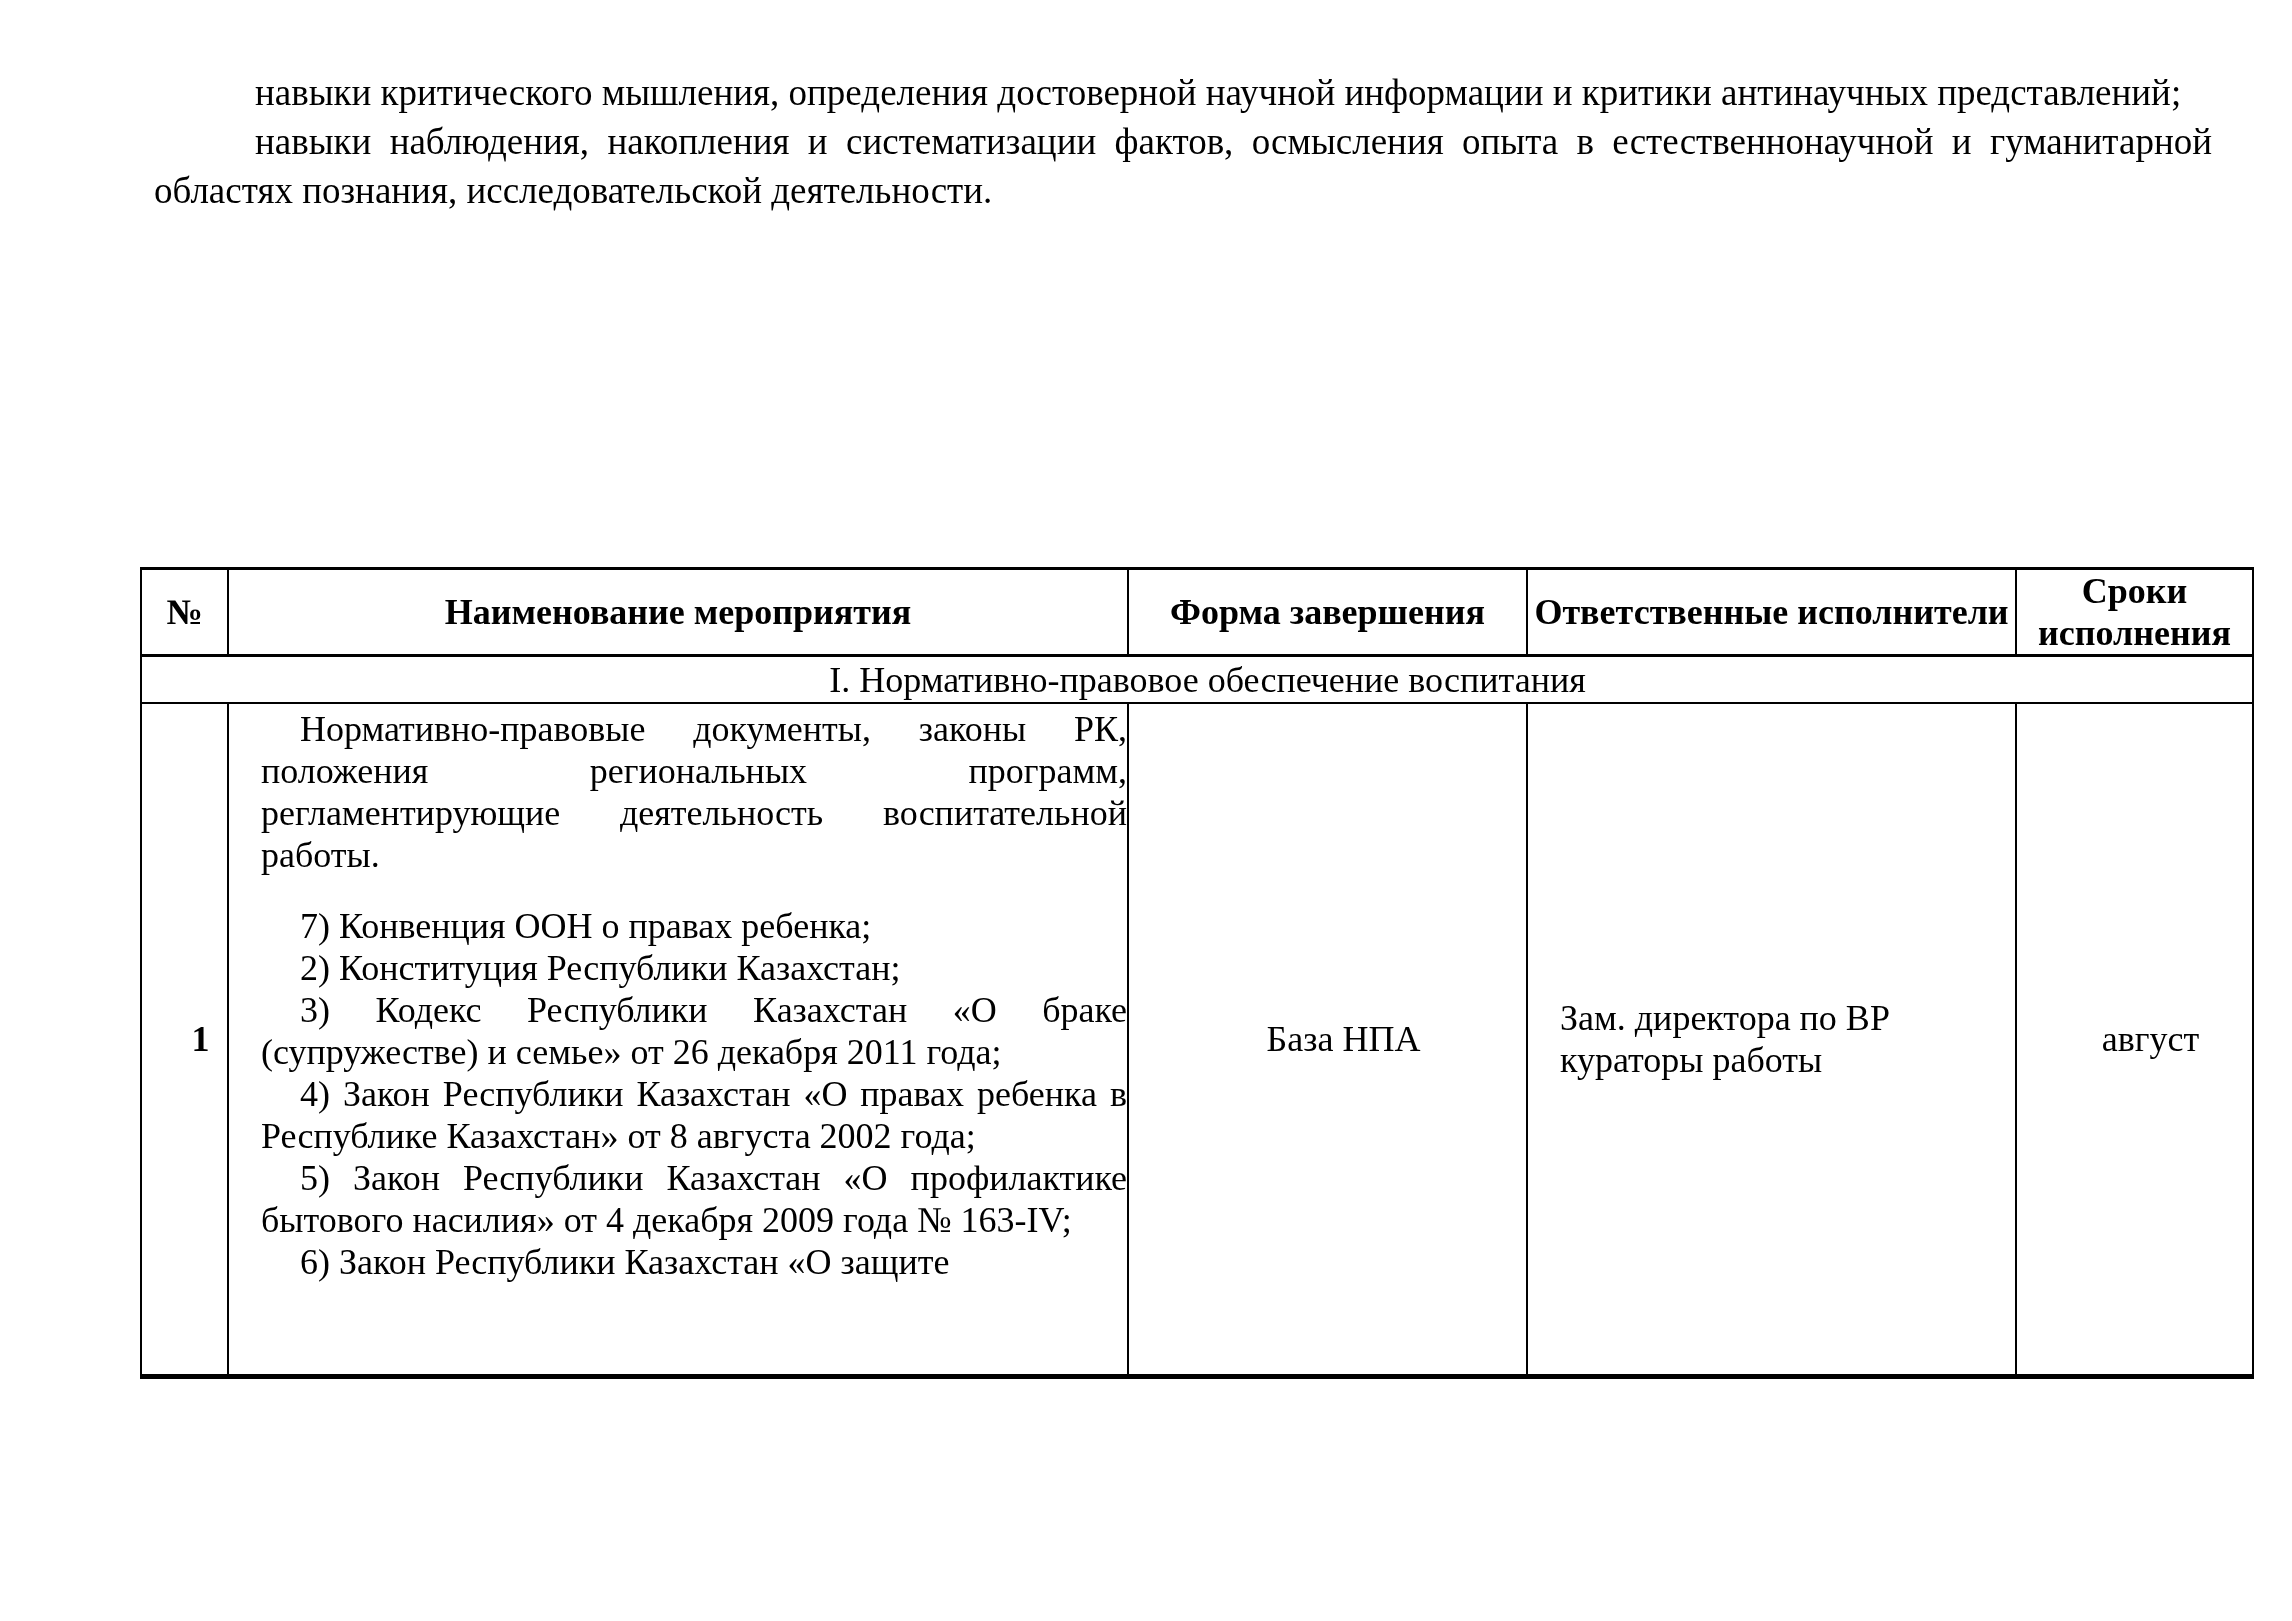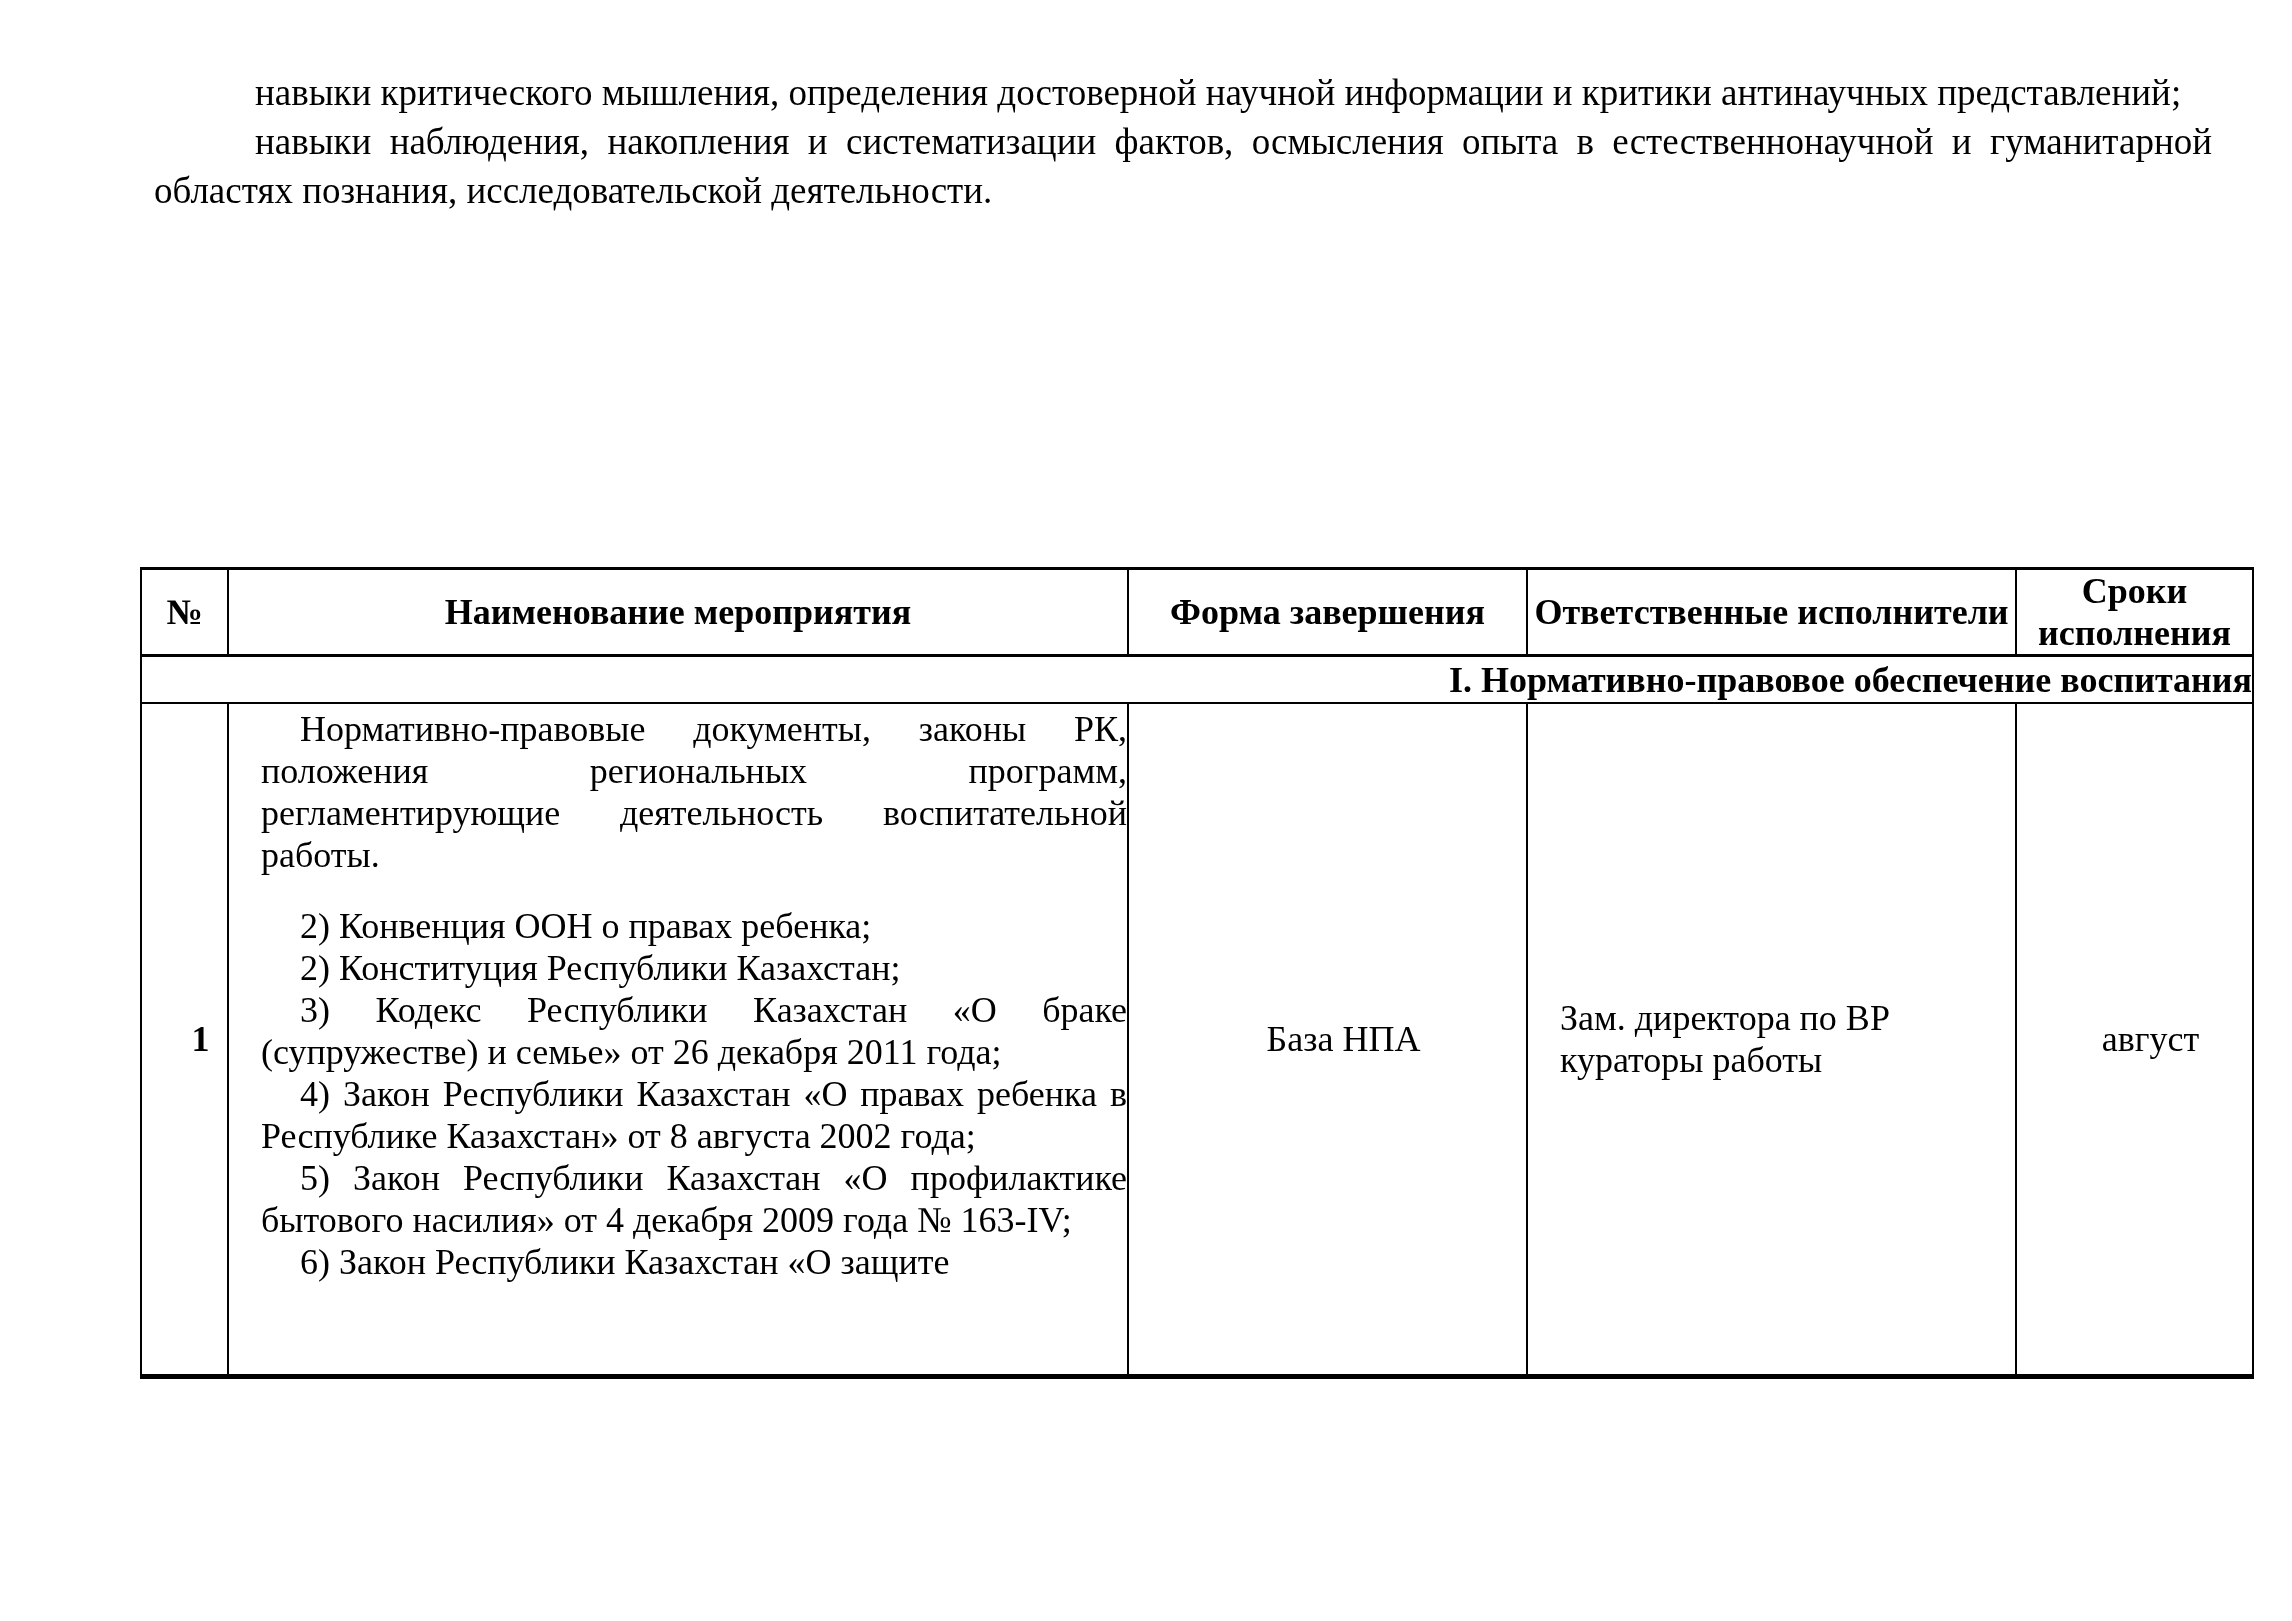--- a/index.html
+++ b/index.html
@@ -60,22 +60,22 @@
   }
   tr.header-row th {
     height: 80px;
     font-weight: bold;
     text-align: center;
     vertical-align: middle;
     border-bottom-width: 3.9px;
   }
   tr.section-row td {
     height: 45px;
-    font-weight: bold;
-    text-align: right;
+    font-weight: normal;
+    text-align: center;
     vertical-align: middle;
     border-bottom-width: 2.9px;
     padding-left: 21px;
   }
   tr.body-row td {
     height: 667px;
     vertical-align: middle;
     text-align: center;
     border-bottom: 5.9px solid #000000;
     padding-left: 32px;
@@ -130,21 +130,21 @@
       <th>Сроки исполнения</th>
     </tr>
     <tr class="section-row">
       <td colspan="5">I. Нормативно-правовое обеспечение воспитания</td>
     </tr>
     <tr class="body-row">
       <td class="num-cell">1</td>
       <td class="activity-cell">
         <div class="activity-clip">
           <p class="activity-intro">Нормативно-правовые документы, законы РК, положения региональных программ, регламентирующие деятельность воспитательной работы.</p>
-          <p>2) Конвенция ООН о правах ребенка;</p>
+          <p>7) Конвенция ООН о правах ребенка;</p>
           <p>2) Конституция Республики Казахстан;</p>
           <p>3) Кодекс Республики Казахстан «О браке (супружестве) и семье» от 26 декабря 2011 года;</p>
           <p>4) Закон Республики Казахстан «О правах ребенка в Республике Казахстан» от 8 августа 2002 года;</p>
           <p>5) Закон Республики Казахстан «О профилактике бытового насилия» от 4 декабря 2009 года № 163-IV;</p>
           <p>6) Закон Республики Казахстан «О защите</p>
         </div>
       </td>
       <td>База НПА</td>
       <td>
         <div class="resp-line">Зам. директора по ВР</div>

